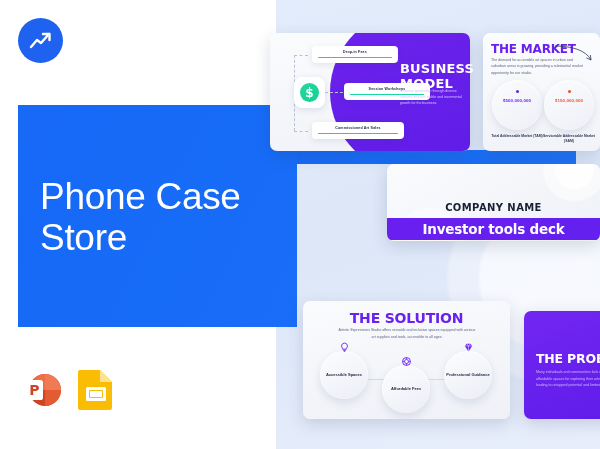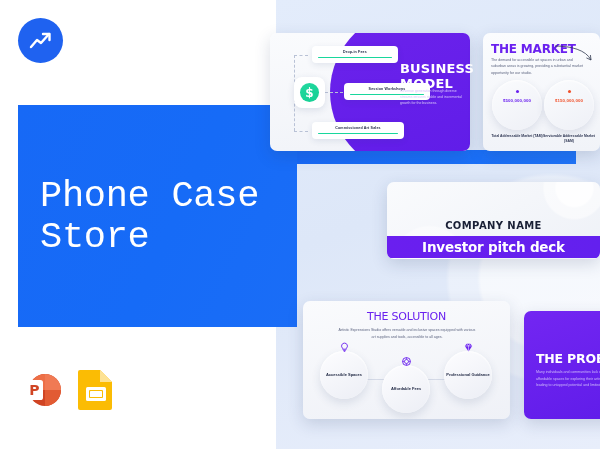--- a/index.html
+++ b/index.html
@@ -53,21 +53,20 @@
     font-size:20px;font-weight:bold;color:#111;letter-spacing:4.5px;margin-top:2px;
     font-family:"DejaVu Sans Mono",monospace;
   }
   .logo-l2 .kit{color:#1f62f0;}
 
   
   .headline{
     position:absolute;left:40px;top:176px;width:250px;
     color:#fff;font-size:37px;line-height:1.12;font-weight:400;
     letter-spacing:-0.3px;
-    font-family:Liberation Mono, monospace;
   }
 
   
   .formats{position:absolute;left:20px;top:368px;display:flex;align-items:center;gap:12px;}
   .ppt-icon{position:relative;width:44px;height:44px;flex:none;}
   .gslide-icon{position:relative;width:40px;height:44px;flex:none;}
   .formats-label{font-size:21px;font-weight:bold;color:#111;letter-spacing:-0.3px;
     font-family:"DejaVu Sans",sans-serif;margin-left:4px;}
 
   
@@ -119,40 +118,40 @@
     box-shadow:0 3px 9px rgba(40,60,110,.12), inset 0 1px 2px rgba(255,255,255,.9);
     display:flex;flex-direction:column;align-items:center;
   }
   .mkt-dot{width:3px;height:3px;border-radius:50%;margin-top:10px;}
   .mkt-val{font-size:4.4px;font-weight:bold;margin-top:5px;letter-spacing:.1px;}
   .mkt-lbl{position:absolute;width:54px;text-align:center;font-size:3.4px;font-weight:bold;
     color:#2b3350;line-height:1.45;}
 
   
   .card-inv{left:387px;top:164px;width:213px;height:77px;
-    background:linear-gradient(150deg,#fafbfd 0%,#eef1f7 100%);margin-top:18px;}
+    background:linear-gradient(150deg,#fafbfd 0%,#eef1f7 100%);}
   .inv-rings{position:absolute;inset:0;
     background:radial-gradient(circle at 88% 8%, rgba(255,255,255,.85) 0 9%, rgba(0,0,0,0) 10%),
                radial-gradient(circle at 88% 8%, rgba(255,255,255,.55) 0 15%, rgba(0,0,0,0) 16%),
                radial-gradient(circle at 20% 105%, rgba(255,255,255,.7) 0 12%, rgba(0,0,0,0) 13%),
                radial-gradient(circle at 20% 105%, rgba(255,255,255,.45) 0 19%, rgba(0,0,0,0) 20%);}
   .inv-company{position:absolute;left:0;top:38px;width:100%;text-align:center;
     font-size:10px;font-weight:bold;color:#1a2036;letter-spacing:.4px;
     font-family:"DejaVu Sans",sans-serif;}
   .inv-band{position:absolute;left:0;top:54px;width:100%;height:22px;
     background:linear-gradient(90deg,#6a1fef 0%,#6320ee 100%);
     display:flex;align-items:center;justify-content:center;}
   .inv-band span{color:#fff;font-size:13.5px;font-weight:bold;letter-spacing:-0.2px;
     font-family:"DejaVu Sans",sans-serif;}
 
   
   .card-sol{left:303px;top:301px;width:207px;height:118px;
     background:linear-gradient(170deg,#fafbfd 0%,#eff1f7 100%);}
   .sol-title{position:absolute;left:0;top:9px;width:100%;text-align:center;
-    color:#6a21ef;font-size:11px;font-weight:normal;letter-spacing:-0.2px;
+    color:#6a21ef;font-size:14px;font-weight:bold;letter-spacing:-0.2px;
     font-family:"DejaVu Sans",sans-serif;}
   .sol-body{position:absolute;left:34px;top:26px;width:140px;text-align:center;
     color:#5d6580;font-size:3.6px;line-height:1.85;}
   .sol-circ{
     position:absolute;width:48px;height:48px;border-radius:50%;
     background:linear-gradient(150deg,#fdfdff 0%,#eceef5 100%);
     box-shadow:0 4px 10px rgba(40,60,110,.13), inset 0 1px 2px rgba(255,255,255,.95);
     display:flex;align-items:center;justify-content:center;text-align:center;
   }
   .sol-circ span{font-size:4px;font-weight:bold;color:#222a45;line-height:1.5;}
@@ -257,21 +256,21 @@
       <div class="mkt-dot" style="background:#f0502a;"></div>
       <div class="mkt-val" style="color:#f0502a;">$150,000,000</div>
     </div>
     <div class="mkt-lbl" style="left:59px;top:101px;">Serviceable Addressable Market (SAM)</div>
   </div>
 
   <div class="card card-inv">
     <div class="inv-rings"></div>
     <div class="inv-company">COMPANY NAME</div>
     <div class="inv-band">
-      <span>Investor pitch deck</span>
+      <span>Investor tools deck</span>
     </div>
   </div>
 
   <div class="card card-sol">
     <div class="sol-title">THE SOLUTION</div>
     <div class="sol-body">Artistic Expressions Studio offers versatile and inclusive spaces equipped with various art supplies and tools, accessible to all ages.</div>
 
     <div class="sol-line" style="left:58px;top:78px;width:40px;"></div>
     <div class="sol-line" style="left:120px;top:78px;width:40px;"></div>
 

